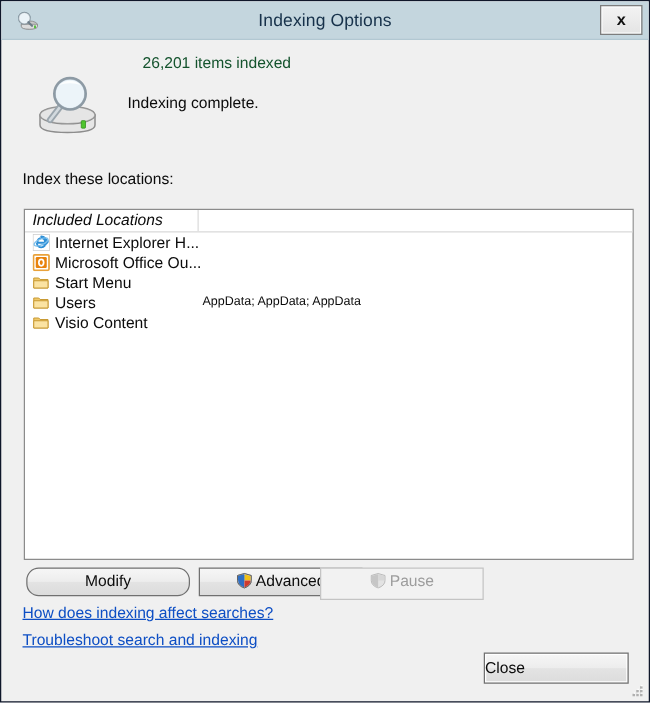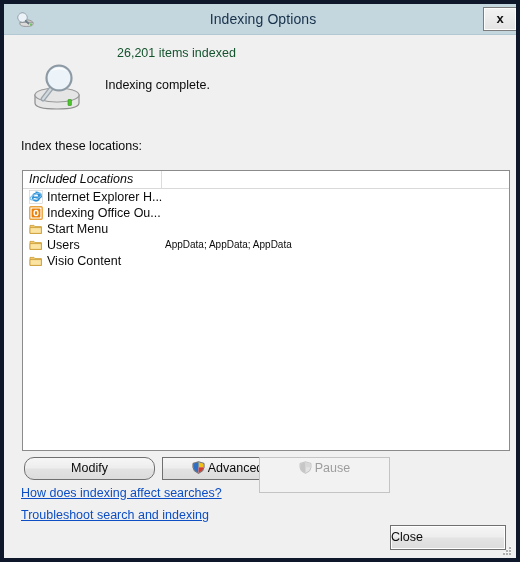--- a/index.html
+++ b/index.html
@@ -15,21 +15,21 @@
   }
 
   
   #window {
     position: absolute;
     left: 0; top: 0;
     width: 520px;
     height: 562px;
     box-sizing: border-box;
     background: #f0f0f0;
-    border: 4px solid #0f172a;
+    border: 1px solid #0f172a;
     overflow: hidden;
   }
 
   
   #titlebar {
     position: absolute;
     left: 0; top: 0;
     width: 518px;
     height: 31px;
     background: #c4d6de;
@@ -180,21 +180,21 @@
     cursor: default;
     white-space: nowrap;
   }
   .btn.disabled {
     background: #f2f2f2;
     border: 1px solid #c4c4c4;
     color: #9d9d9d;
   }
   #btn-modify   { left: 20px;  top: 453px; width: 131px; height: 23px; line-height: 21px; border-radius: 10px; }
   #btn-advanced { left: 158px; top: 453px; width: 131px; height: 23px; line-height: 21px; }
-  #btn-pause    { left: 255px; top: 453px; width: 131px; height: 36px; line-height: 21px; }
+  #btn-pause    { left: 255px; top: 453px; width: 131px; height: 26px; line-height: 21px; }
   #btn-advanced, #btn-pause { display: block; }
   .btn-inner {
     display: inline-block;
     line-height: 21px;
     white-space: nowrap;
   }
   .shield {
     display: inline-block;
     width: 13px; height: 13px;
     vertical-align: -2px;
@@ -302,21 +302,21 @@
 
       <div class="list-row">
         <span class="row-icon">
           <svg width="14" height="14" viewBox="0 0 14 14">
             <rect x="0.8" y="0.8" width="12.4" height="12.4" rx="1" fill="#ffffff" stroke="#e9a23b" stroke-width="1.4"></rect>
             <rect x="2.6" y="2.6" width="8.8" height="8.8" rx="1" fill="#e8820c"></rect>
             <ellipse cx="7" cy="7" rx="2.6" ry="3.3" fill="#ffffff"></ellipse>
             <ellipse cx="7" cy="7" rx="1.2" ry="1.9" fill="#e8820c"></ellipse>
           </svg>
         </span>
-        <span class="row-name">Indexing Office Ou...</span>
+        <span class="row-name">Microsoft Office Ou...</span>
         <span class="row-exclude"></span>
       </div>
 
       <div class="list-row">
         <span class="row-icon">
           <svg width="14" height="14" viewBox="0 0 14 14">
             <path d="M1 3.4 L5 3.4 L6.1 4.6 L12.4 4.6 L12.4 11.4 L1 11.4 Z" fill="#f0c869" stroke="#c89a34" stroke-width=".8"></path>
             <path d="M1 5.6 L12.4 5.6 L12.4 11.4 L1 11.4 Z" fill="#fbe3a2" stroke="#c89a34" stroke-width=".8"></path>
           </svg>
         </span>

